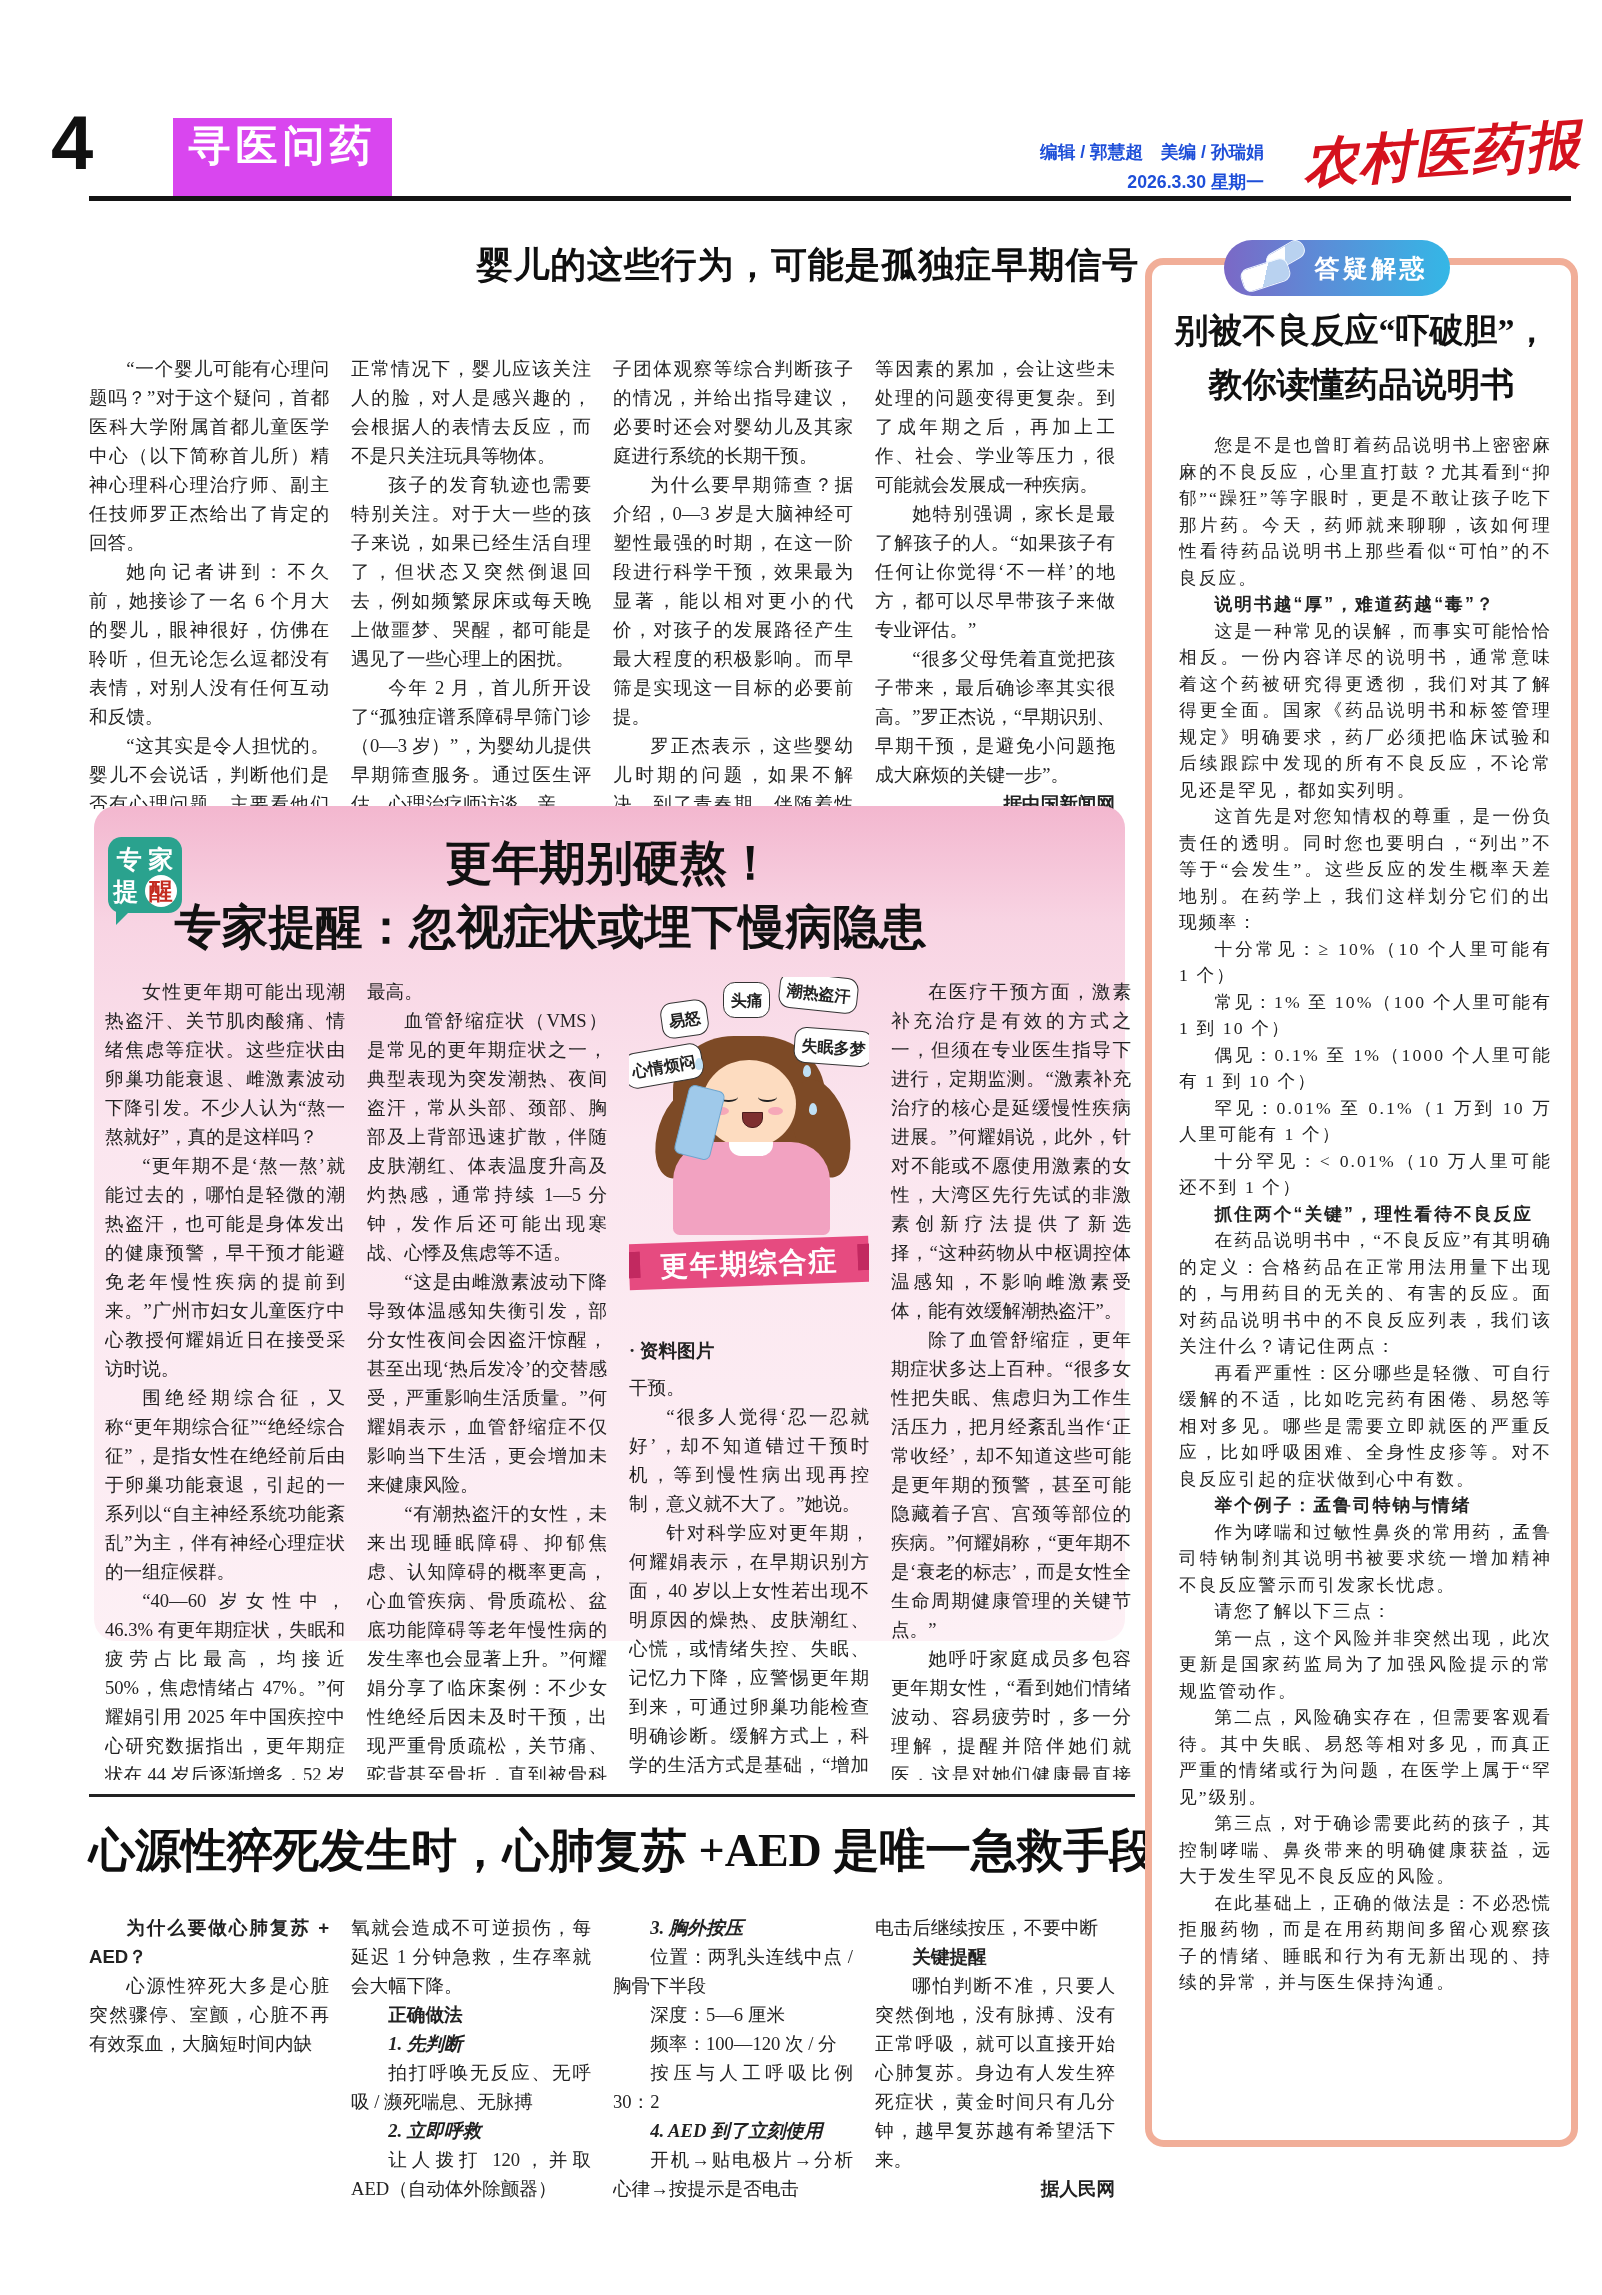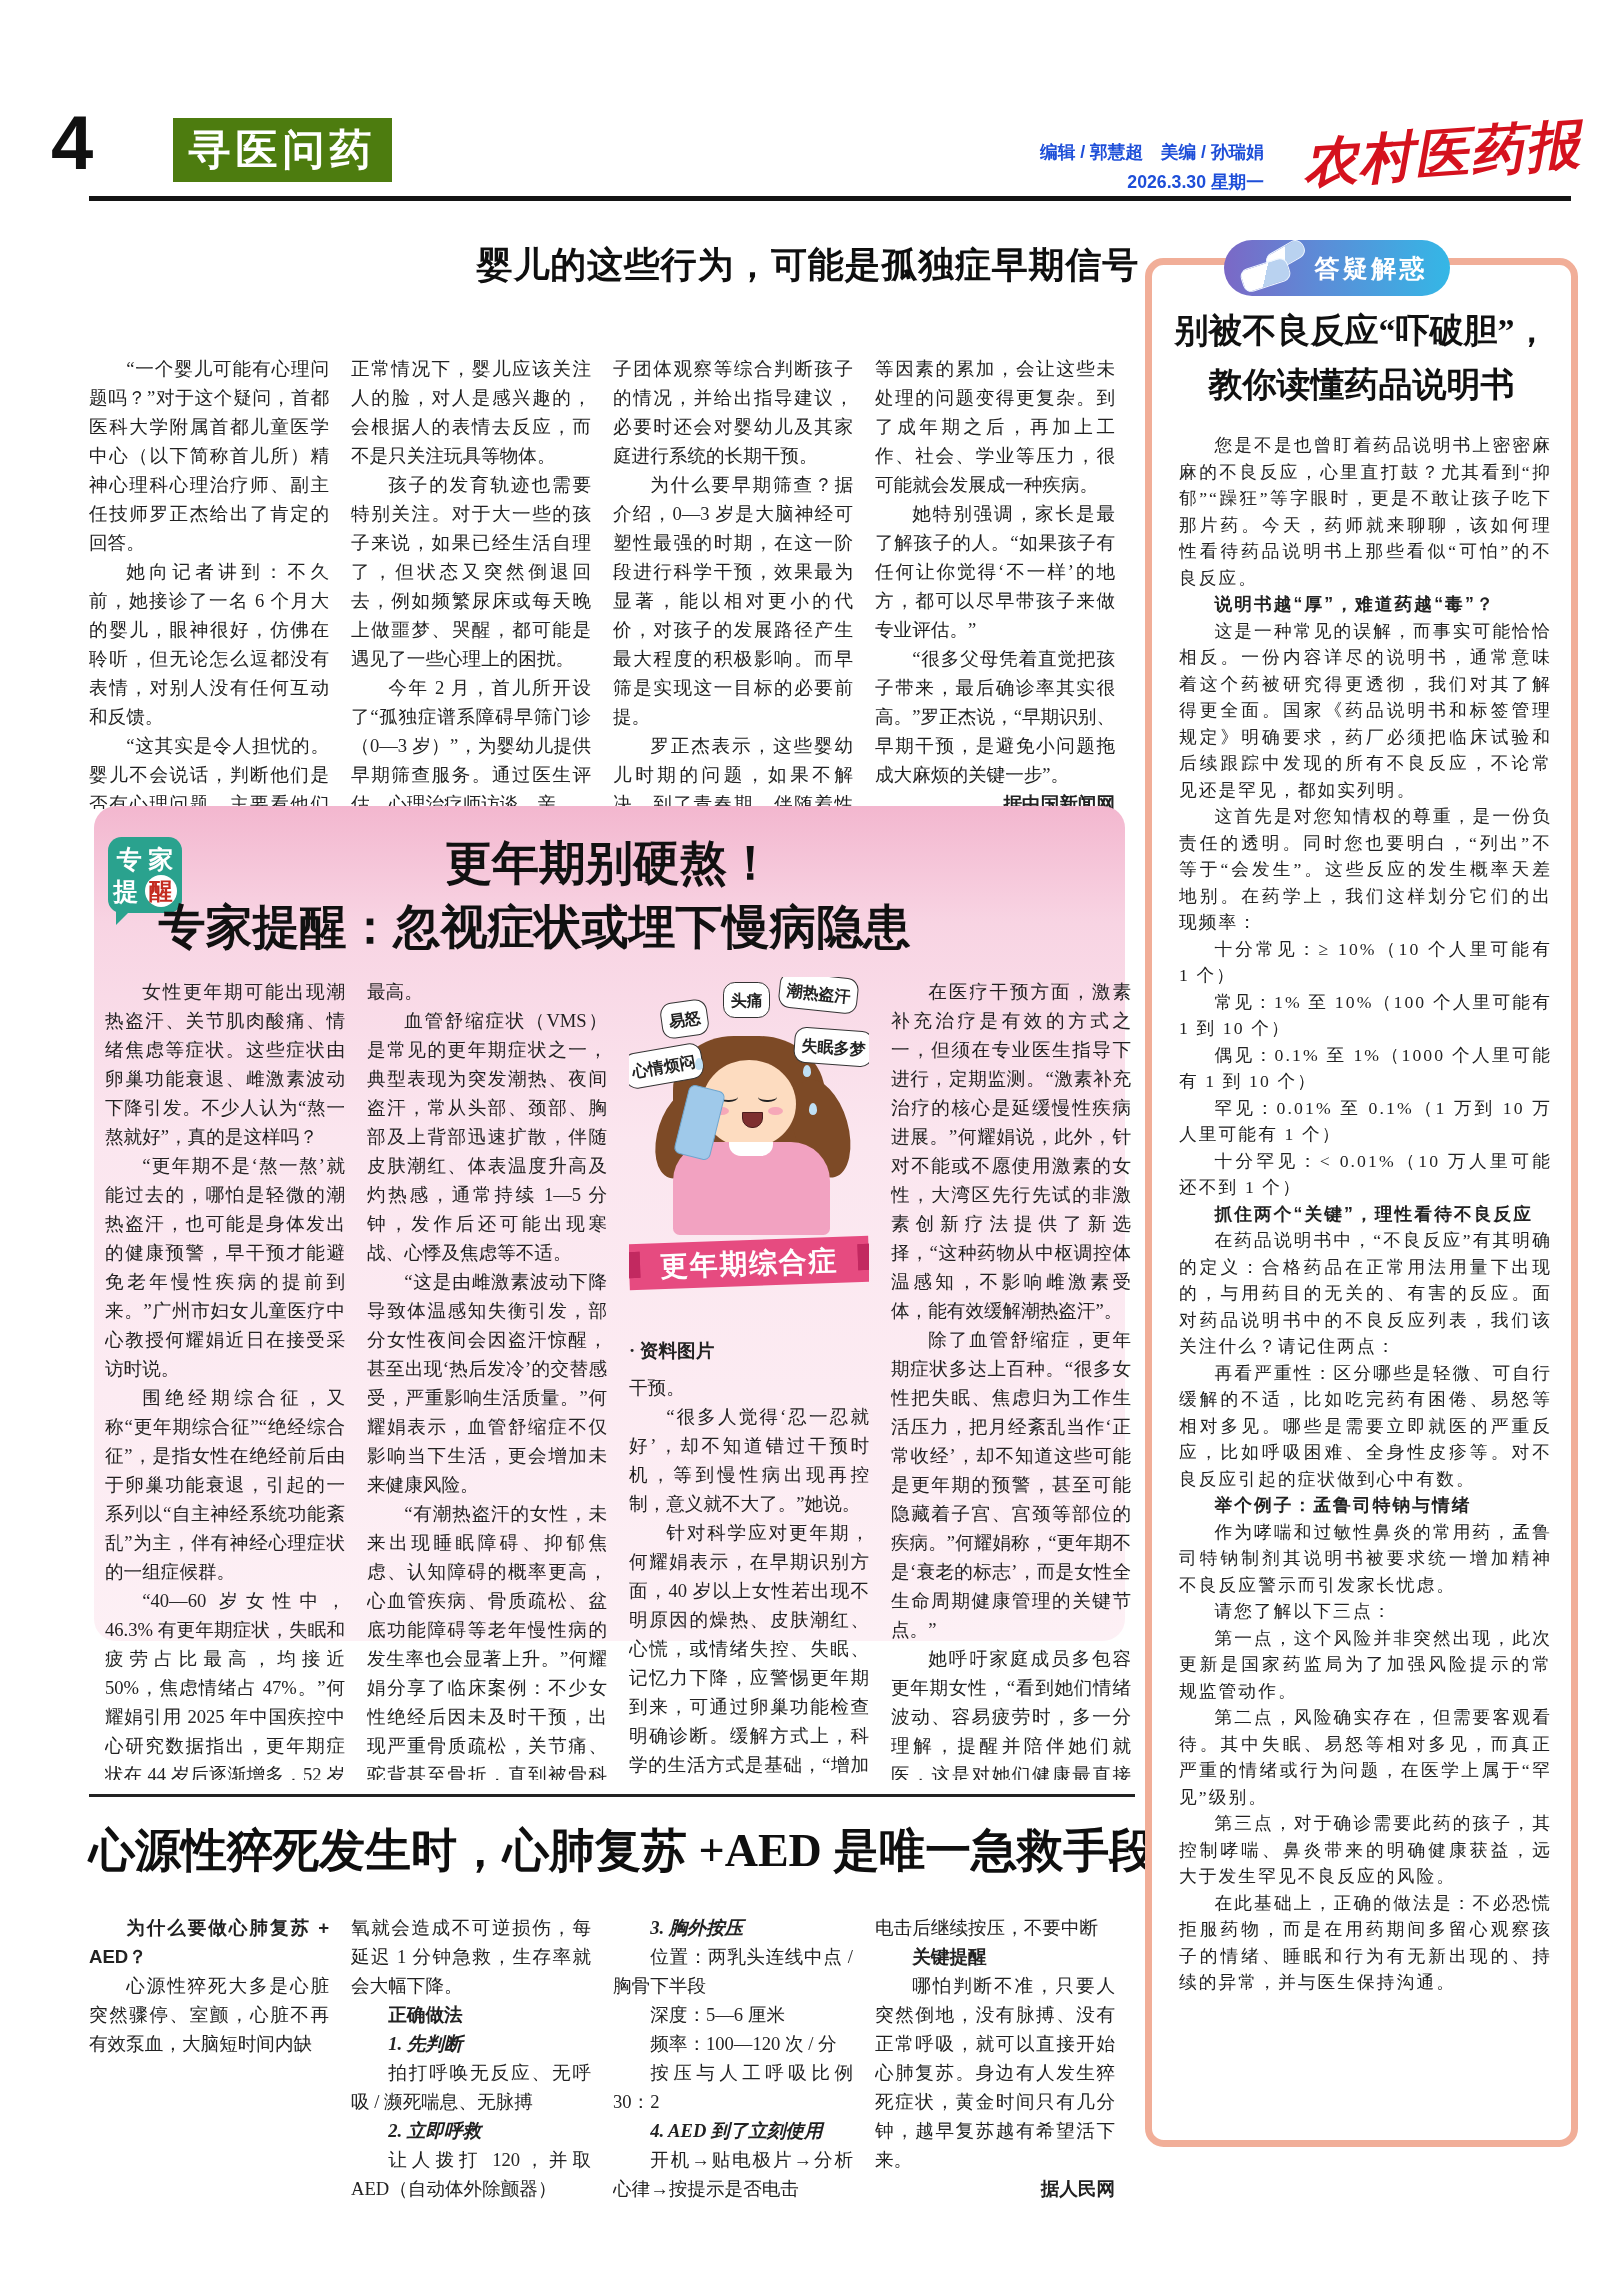--- a/index.html
+++ b/index.html
@@ -6,22 +6,22 @@
   body{
     width:1602px;height:2295px;position:relative;background:#ffffff;
     font-family:"Liberation Serif","DejaVu Serif",serif;color:#1c1c1c;
     overflow:hidden;
   }
   .abs{position:absolute;}
   .sans{font-family:"Liberation Sans","DejaVu Sans",sans-serif;}
 
   
   #page-num{left:51px;top:105px;font-size:76px;font-weight:900;line-height:76px;color:#111;}
-  #section-box{left:173px;top:118px;width:219px;height:64px;background:#4d7c0f;
-    display:flex;align-items:center;justify-content:center;}
+  #section-box{left:173px;top:118px;width:219px;height:82px;background:#d946ef;
+    display:flex;justify-content:center;}
   #section-box span{color:#fff;font-size:42px;font-weight:900;letter-spacing:5px;}
   #editor-block{left:885px;top:138px;width:379px;text-align:right;
     font-size:17.7px;font-weight:700;line-height:29.5px;color:#1d4ed8;}
   #masthead{left:1303px;top:118px;width:278px;font-size:54px;font-weight:900;
     color:#d5121e;font-style:italic;transform:rotate(-4deg);letter-spacing:1.7px;white-space:nowrap;}
   #header-rule{left:89px;top:196px;width:1482px;height:5px;background:#141414;}
 
   
   .cols{display:flex;gap:22px;}
   .col{flex:0 0 240px;width:240px;overflow:hidden;font-size:18.6px;line-height:29px;
@@ -44,21 +44,21 @@
     background:linear-gradient(180deg,#f3b7cf 0%,#f8d4e3 14%,#fbe6ef 40%,#fdf0f5 100%);}
   #expert-badge{left:108px;top:837px;width:74px;height:76px;background:#2aa28e;border-radius:13.5px;
     color:#fff;font-weight:900;display:flex;flex-direction:column;justify-content:center;
     align-items:center;font-size:25px;line-height:32px;}
   #expert-badge .row{display:flex;gap:6.7px;align-items:center;}
   #expert-badge:after{content:"";position:absolute;left:8.4px;bottom:-11.8px;
     border:8.4px solid transparent;border-top-color:#2aa28e;border-left-color:#2aa28e;}
   #badge-wake{display:inline-flex;width:32px;height:32px;background:#fff;border-radius:50%;
     color:#c42b20;align-items:center;justify-content:center;font-size:23.6px;}
   #expert-h1{left:94px;top:832px;width:1031px;text-align:center;font-size:47px;font-weight:900;color:#111;}
-  #expert-h2{left:86px;top:896px;width:897px;text-align:center;font-size:47px;font-weight:900;color:#111;}
+  #expert-h2{left:102px;top:896px;width:897px;text-align:center;font-size:47px;font-weight:900;color:#111;}
   #expert-cols{left:105px;top:977px;width:1031px;height:803px;}
   #expert-cols .col{height:803px;}
 
   
   #illustration{position:relative;width:240px;height:354px;margin-bottom:5px;}
   .bubble{position:absolute;background:#fff;border:1.7px solid #333;border-radius:11.8px;
     padding:2.5px 6.7px;font-size:16px;font-weight:700;white-space:nowrap;z-index:3;
     font-family:"Liberation Sans","DejaVu Sans",sans-serif;}
   #w-hair{position:absolute;left:44px;top:59px;width:152px;height:135px;background:#7d4a26;
     border-radius:48% 52% 60% 60%;z-index:1;}

